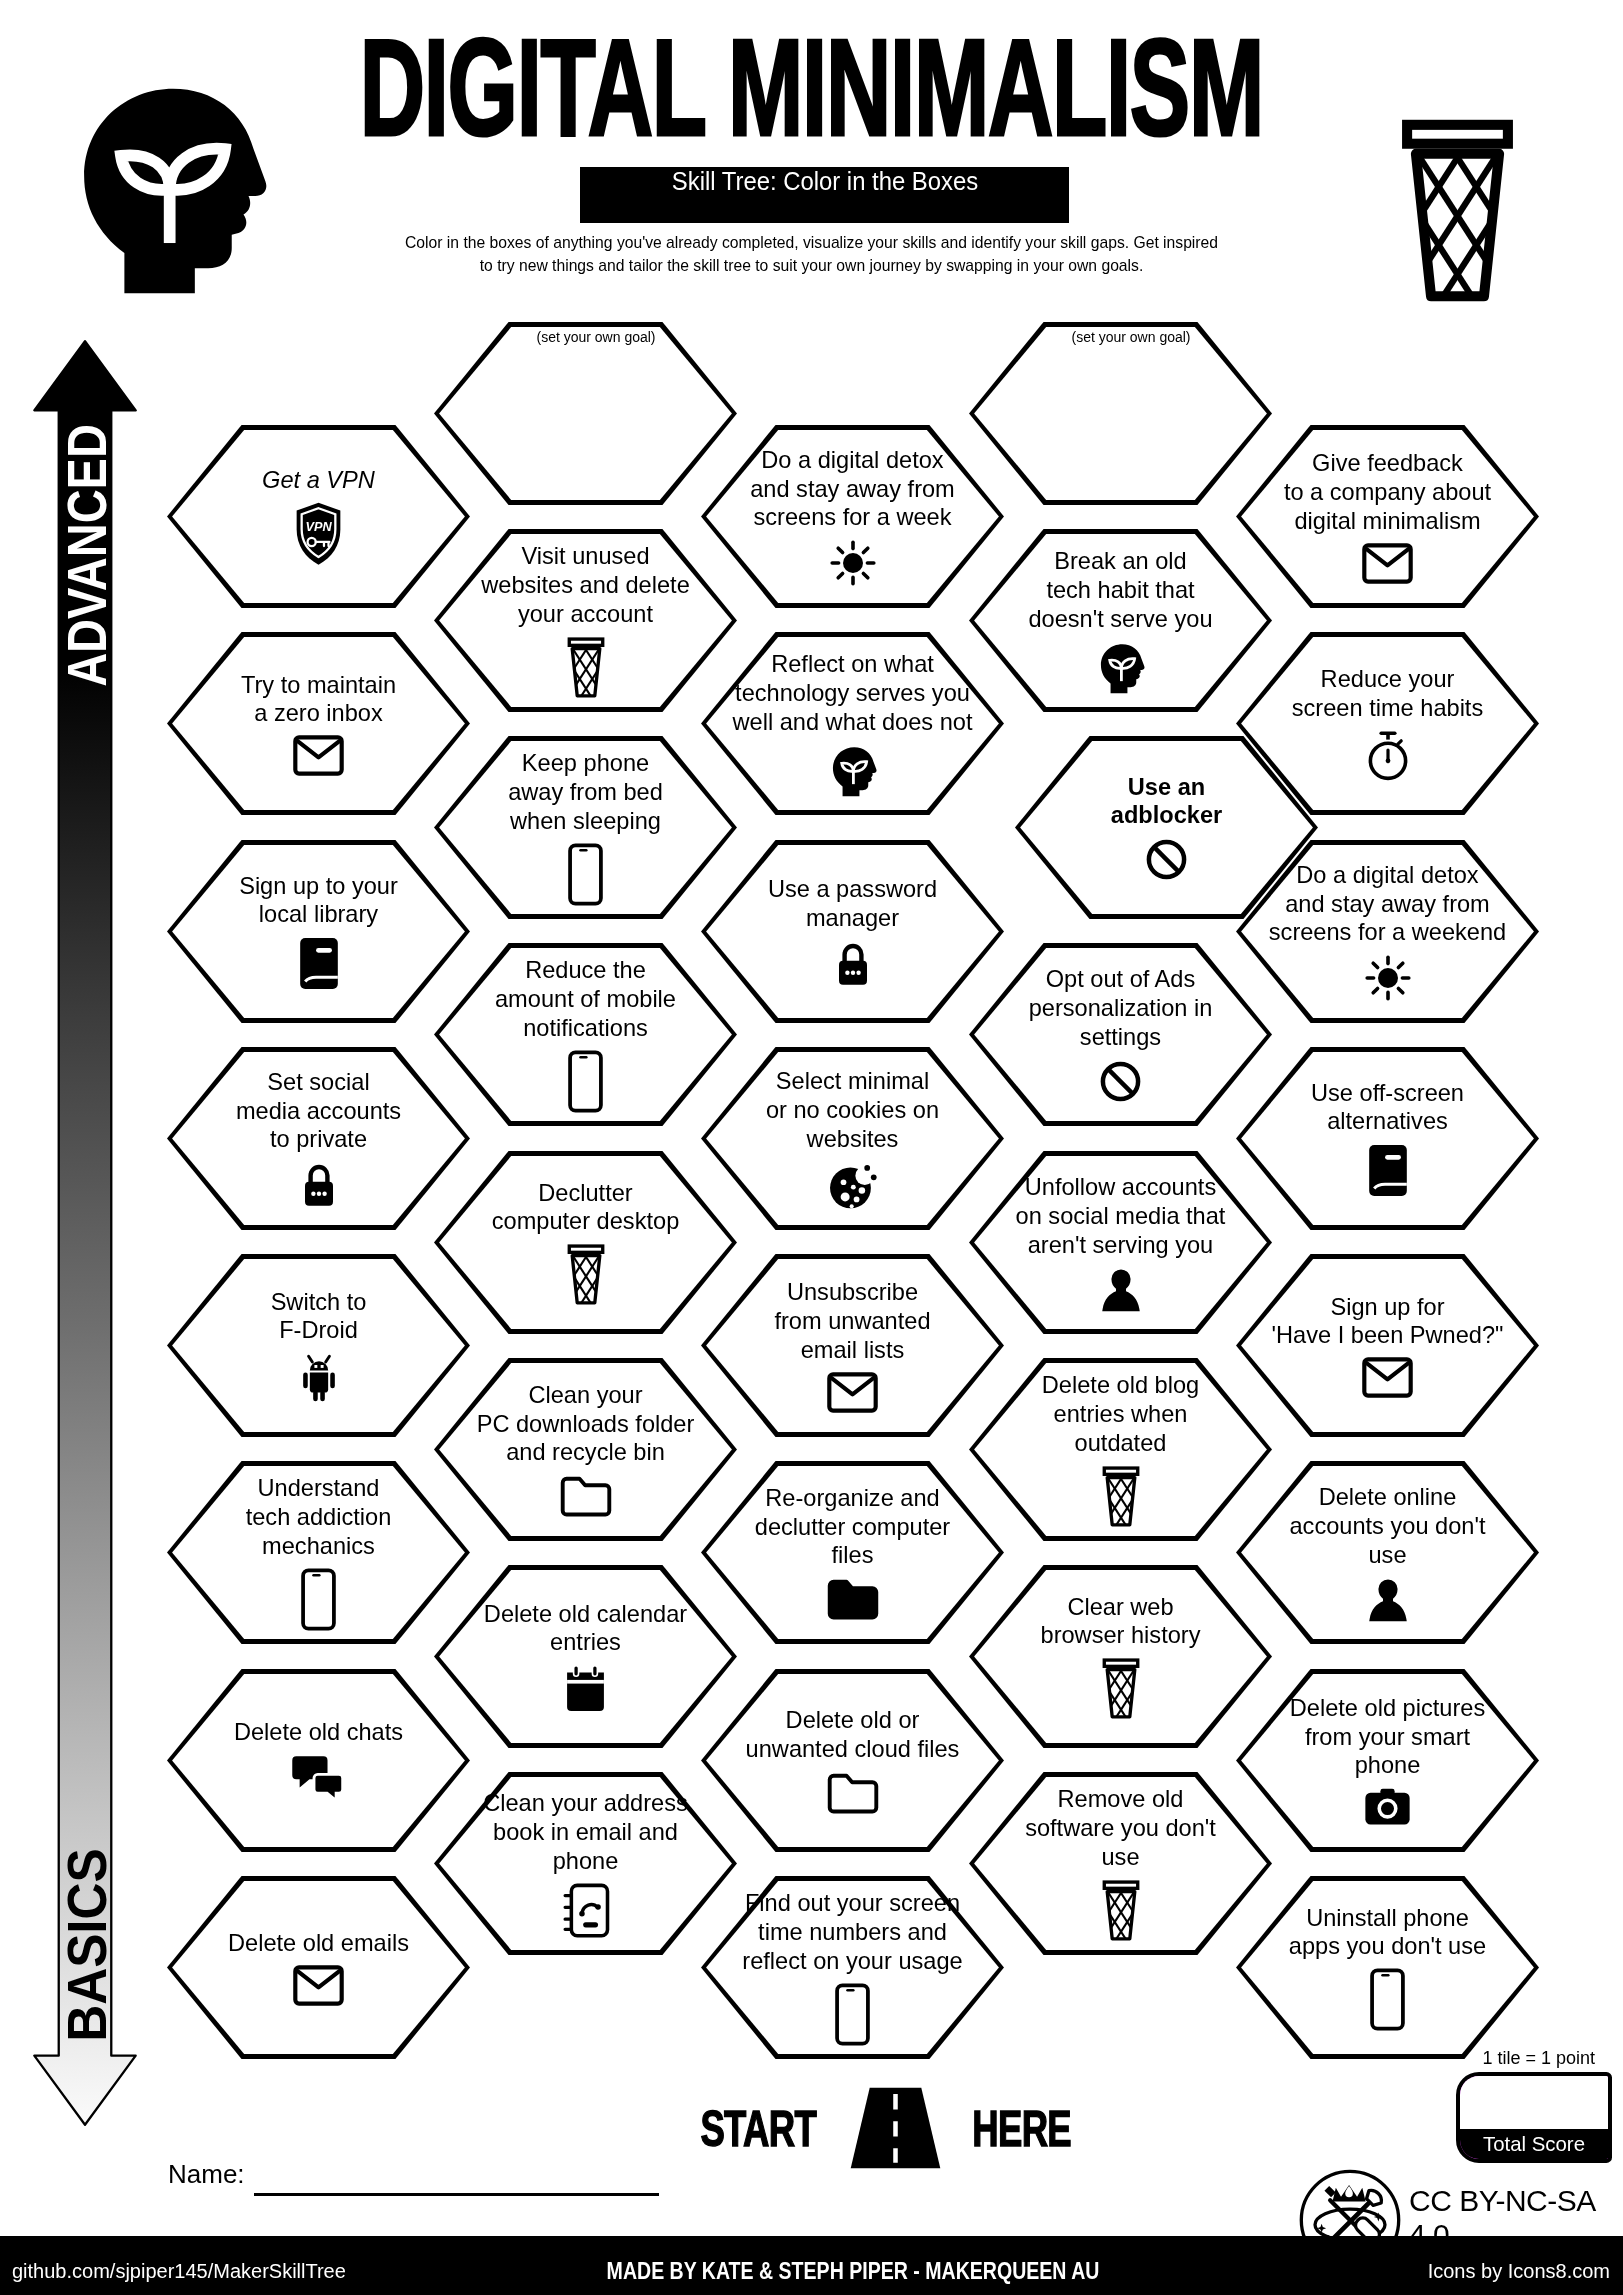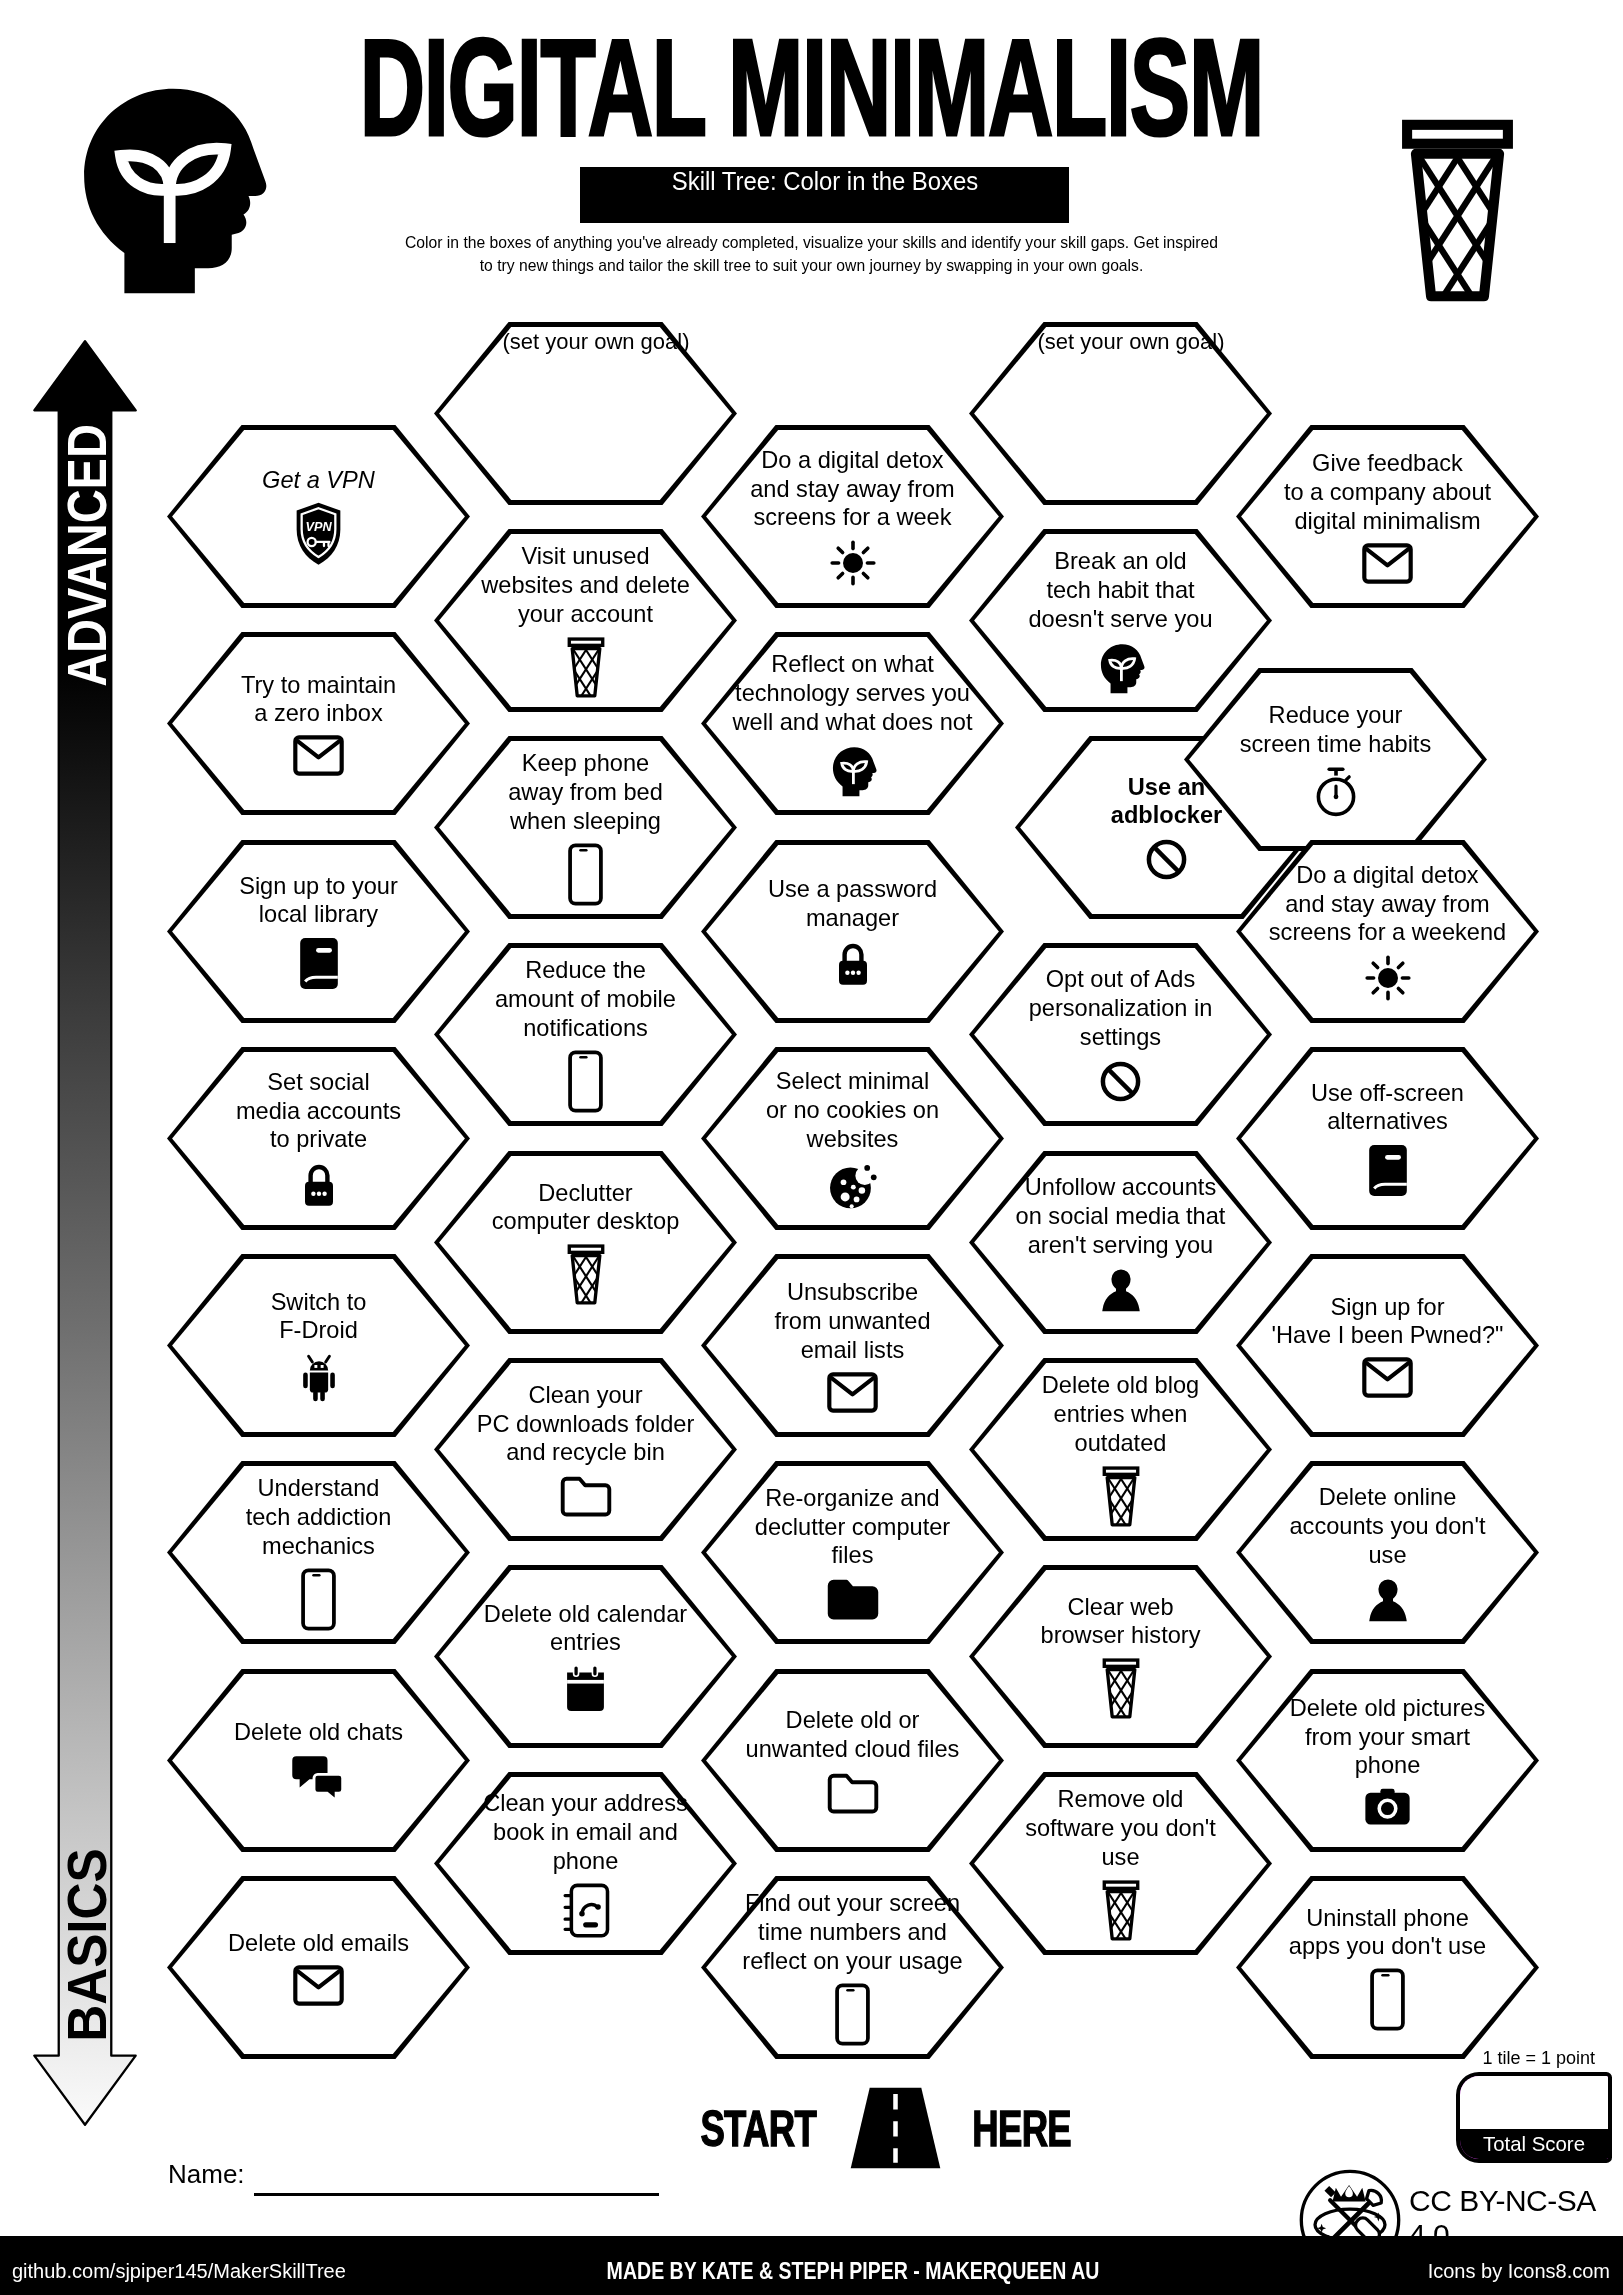--- a/index.html
+++ b/index.html
@@ -26,21 +26,21 @@
   .hex{position:absolute;width:303px;height:183px;}
   .hex-bg{position:absolute;inset:0;background:#000;
           clip-path:polygon(0 50%,24.6% 0,75.4% 0,100% 50%,75.4% 100%,24.6% 100%);}
   .hex-in{position:absolute;inset:5.1px;background:#fff;
           clip-path:polygon(0 50%,24.6% 0,75.4% 0,100% 50%,75.4% 100%,24.6% 100%);}
   .hex-content{position:absolute;left:19.4px;right:19.4px;top:7.4px;bottom:7.4px;
                display:flex;flex-direction:column;align-items:center;justify-content:center;
                gap:7.4px;text-align:center;}
   .hex-label{font-size:23.6px;line-height:1.21;white-space:pre-line;}
   .hex.goal .hex-content{justify-content:flex-start;}
-  .hex.goal .hex-label{font-size:22px;margin-left:21px;}
+  .hex.goal .hex-label{font-size:14px;margin-left:21px;}
   .hex-icon{display:flex;align-items:center;justify-content:center;}
 
   
   .start{position:absolute;left:679px;top:2085px;display:flex;align-items:center;gap:11px;}
   .start .word{font-size:50px;font-weight:700;line-height:1;letter-spacing:-0.9px;
                transform:scaleX(0.73);transform-origin:center;-webkit-text-stroke:1.4px #000;}
   .name-label{position:absolute;left:168px;top:2159px;font-size:26px;}
   .name-line{position:absolute;left:254px;top:2193px;width:405px;height:0;border-top:3.7px solid #000;}
 
   .score-note{position:absolute;left:1453px;top:2048px;width:142px;font-size:18px;text-align:right;}
@@ -697,21 +697,21 @@
 to a company about
 digital minimalism</div>
         <span class="hex-icon">
           <svg width="51" height="41" viewBox="0 0 110 88">
     <rect x="5" y="5" width="100" height="78" rx="8" fill="none" stroke="#000" stroke-width="9"></rect>
     <path d="M10 13 L55 48 L100 13" fill="none" stroke="#000" stroke-width="9" stroke-linejoin="round" stroke-linecap="round"></path>
           </svg>
         </span>
       </div>
     </div>
-    <div class="hex" style="left: 1184px; top: 632px; margin-top: 36px;">
+    <div class="hex" style="left: 1236px; top: 632px;">
       <div class="hex-bg"></div>
       <div class="hex-in"></div>
       <div class="hex-content">
         <div class="hex-label">Reduce your
 screen time habits</div>
         <span class="hex-icon">
           <svg width="44" height="52" viewBox="0 0 110 128">
     <line x1="38" y1="7" x2="72" y2="7" stroke="#000" stroke-width="9" stroke-linecap="round"></line>
     <line x1="55" y1="9" x2="55" y2="23" stroke="#000" stroke-width="9"></line>
     <line x1="88" y1="26" x2="79" y2="35" stroke="#000" stroke-width="8" stroke-linecap="round"></line>

